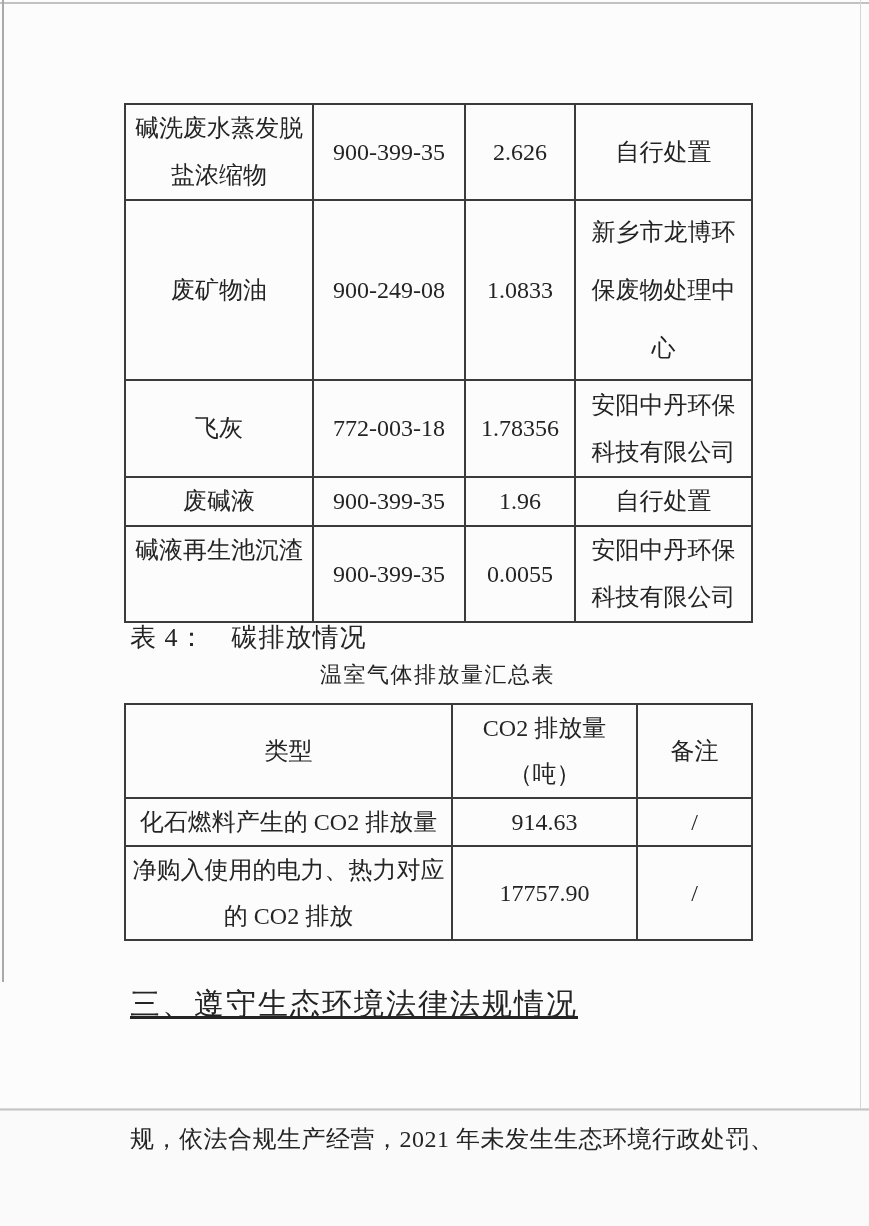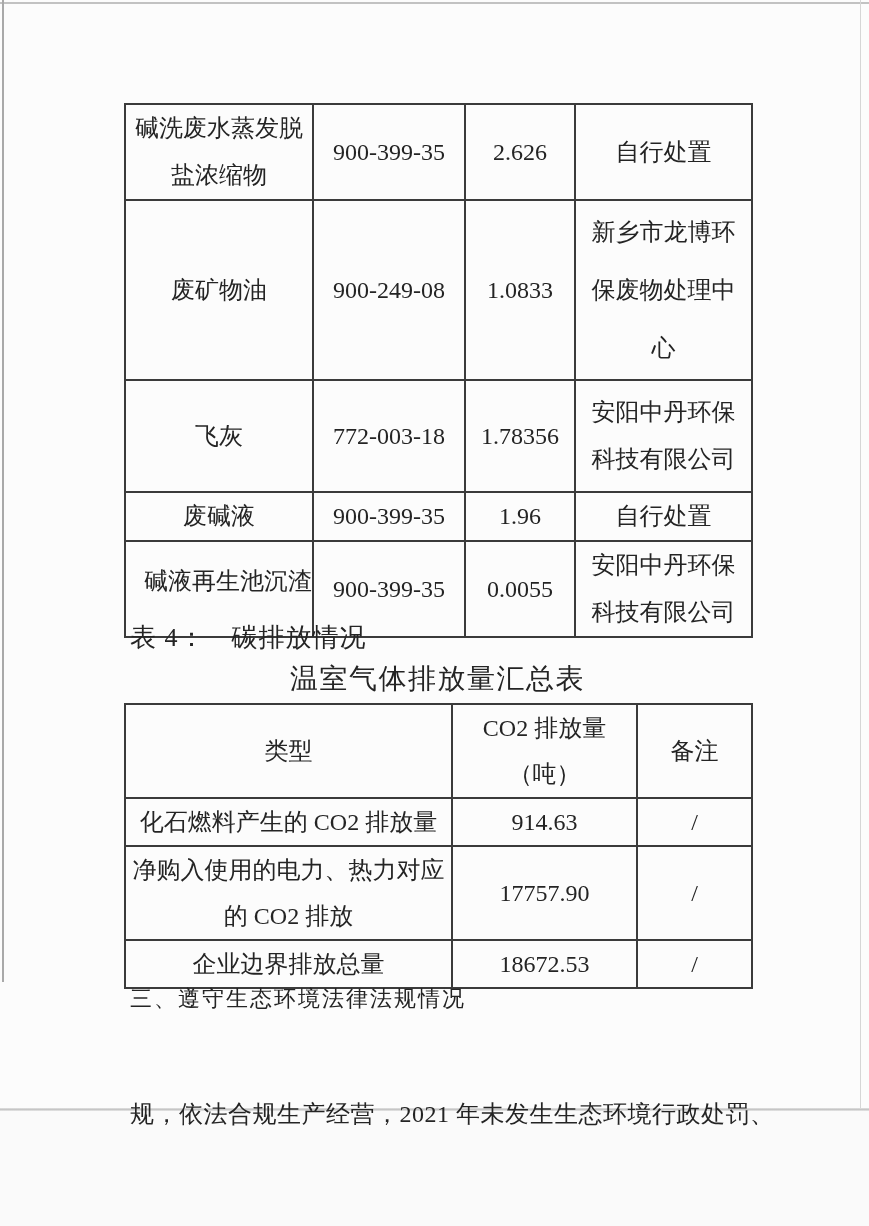--- a/index.html
+++ b/index.html
@@ -18,40 +18,40 @@
     background:linear-gradient(#e2e2e2,#c6c6c6,#e8e8e8);}
   .scan-foot{position:absolute;top:1111px;left:0;width:869px;height:115px;background:#fafafa;}
 
   table{border-collapse:collapse;table-layout:fixed;position:absolute;}
   td,th{border:2px solid #3b3b3b;text-align:center;vertical-align:middle;
     font-size:24px;font-weight:normal;padding:0;}
   .t1{left:124px;top:103px;width:627px;}
   .t1 td{line-height:47px;}
   .t1 .h95{height:95px;padding-left:24px;}
   .t1 .h180{height:180px;}
-  .t1 .h97{height:112px;}
+  .t1 .h97{height:97px;}
   .t1 .h43{height:43px;padding-left:20px;}
   .t1 .h93{height:93px;}
-  .t1 td.top-align{vertical-align:top;padding-top:16px;text-align:right;}
+  .t1 td.top-align{vertical-align:top;padding-top:0;}
   .t1 td.wide-lines .ln{line-height:58px;}
 
   .t2{left:124px;top:703px;width:627px;}
   .t2 td,.t2 th{line-height:46px;}
   .t2 .h45{height:45px;padding-left:7px;}
   .t2 .h47{height:47px;margin-top:19px;}
   .t2 .h93{height:93px;}
 
   .caption{position:absolute;left:130px;top:620px;font-size:26px;letter-spacing:1px;}
   .caption .cap-title{margin-left:26px;text-align:right;}
   .table2-title{position:absolute;left:124px;top:660px;width:627px;text-align:center;
-    font-size:28px;letter-spacing:1.5px;}
-  .section-heading{position:absolute;left:130px;top:984px;font-size:22px;letter-spacing:2px;}
+    font-size:22px;letter-spacing:1.5px;}
+  .section-heading{position:absolute;left:130px;top:984px;font-size:30px;letter-spacing:2px;text-decoration:underline;}
   .para-line{position:absolute;font-size:24px;letter-spacing:0.5px;white-space:nowrap;}
   .para-l1{left:177px;top:1036px;}
-  .para-l2{left:130px;top:1098px;}
+  .para-l2{left:130px;top:1123px;}
   .ln{display:block;}
 </style>
 </head>
 <body>
 
 <div class="page">
 
   <div class="scan-line-top"></div>
   <div class="scan-line-left"></div>
   <div class="scan-line-right"></div>
@@ -136,24 +136,19 @@
       <td>/</td>
     </tr>
     <tr class="h93">
       <td>
         <span class="ln">净购入使用的电力、热力对应</span>
         <span class="ln">的 CO2 排放</span>
       </td>
       <td>17757.90</td>
       <td>/</td>
     </tr>
-    <tr class="h47">
-      <td>企业边界排放总量</td>
-      <td>18672.53</td>
-      <td>/</td>
-    </tr>
   </tbody>
     </table>
 
   <div class="section-heading">三、遵守生态环境法律法规情况</div>
   <div class="para-line para-l2">规，依法合规生产经营，2021 年未发生生态环境行政处罚、</div>
 
 </div>
 
 </body></html>

